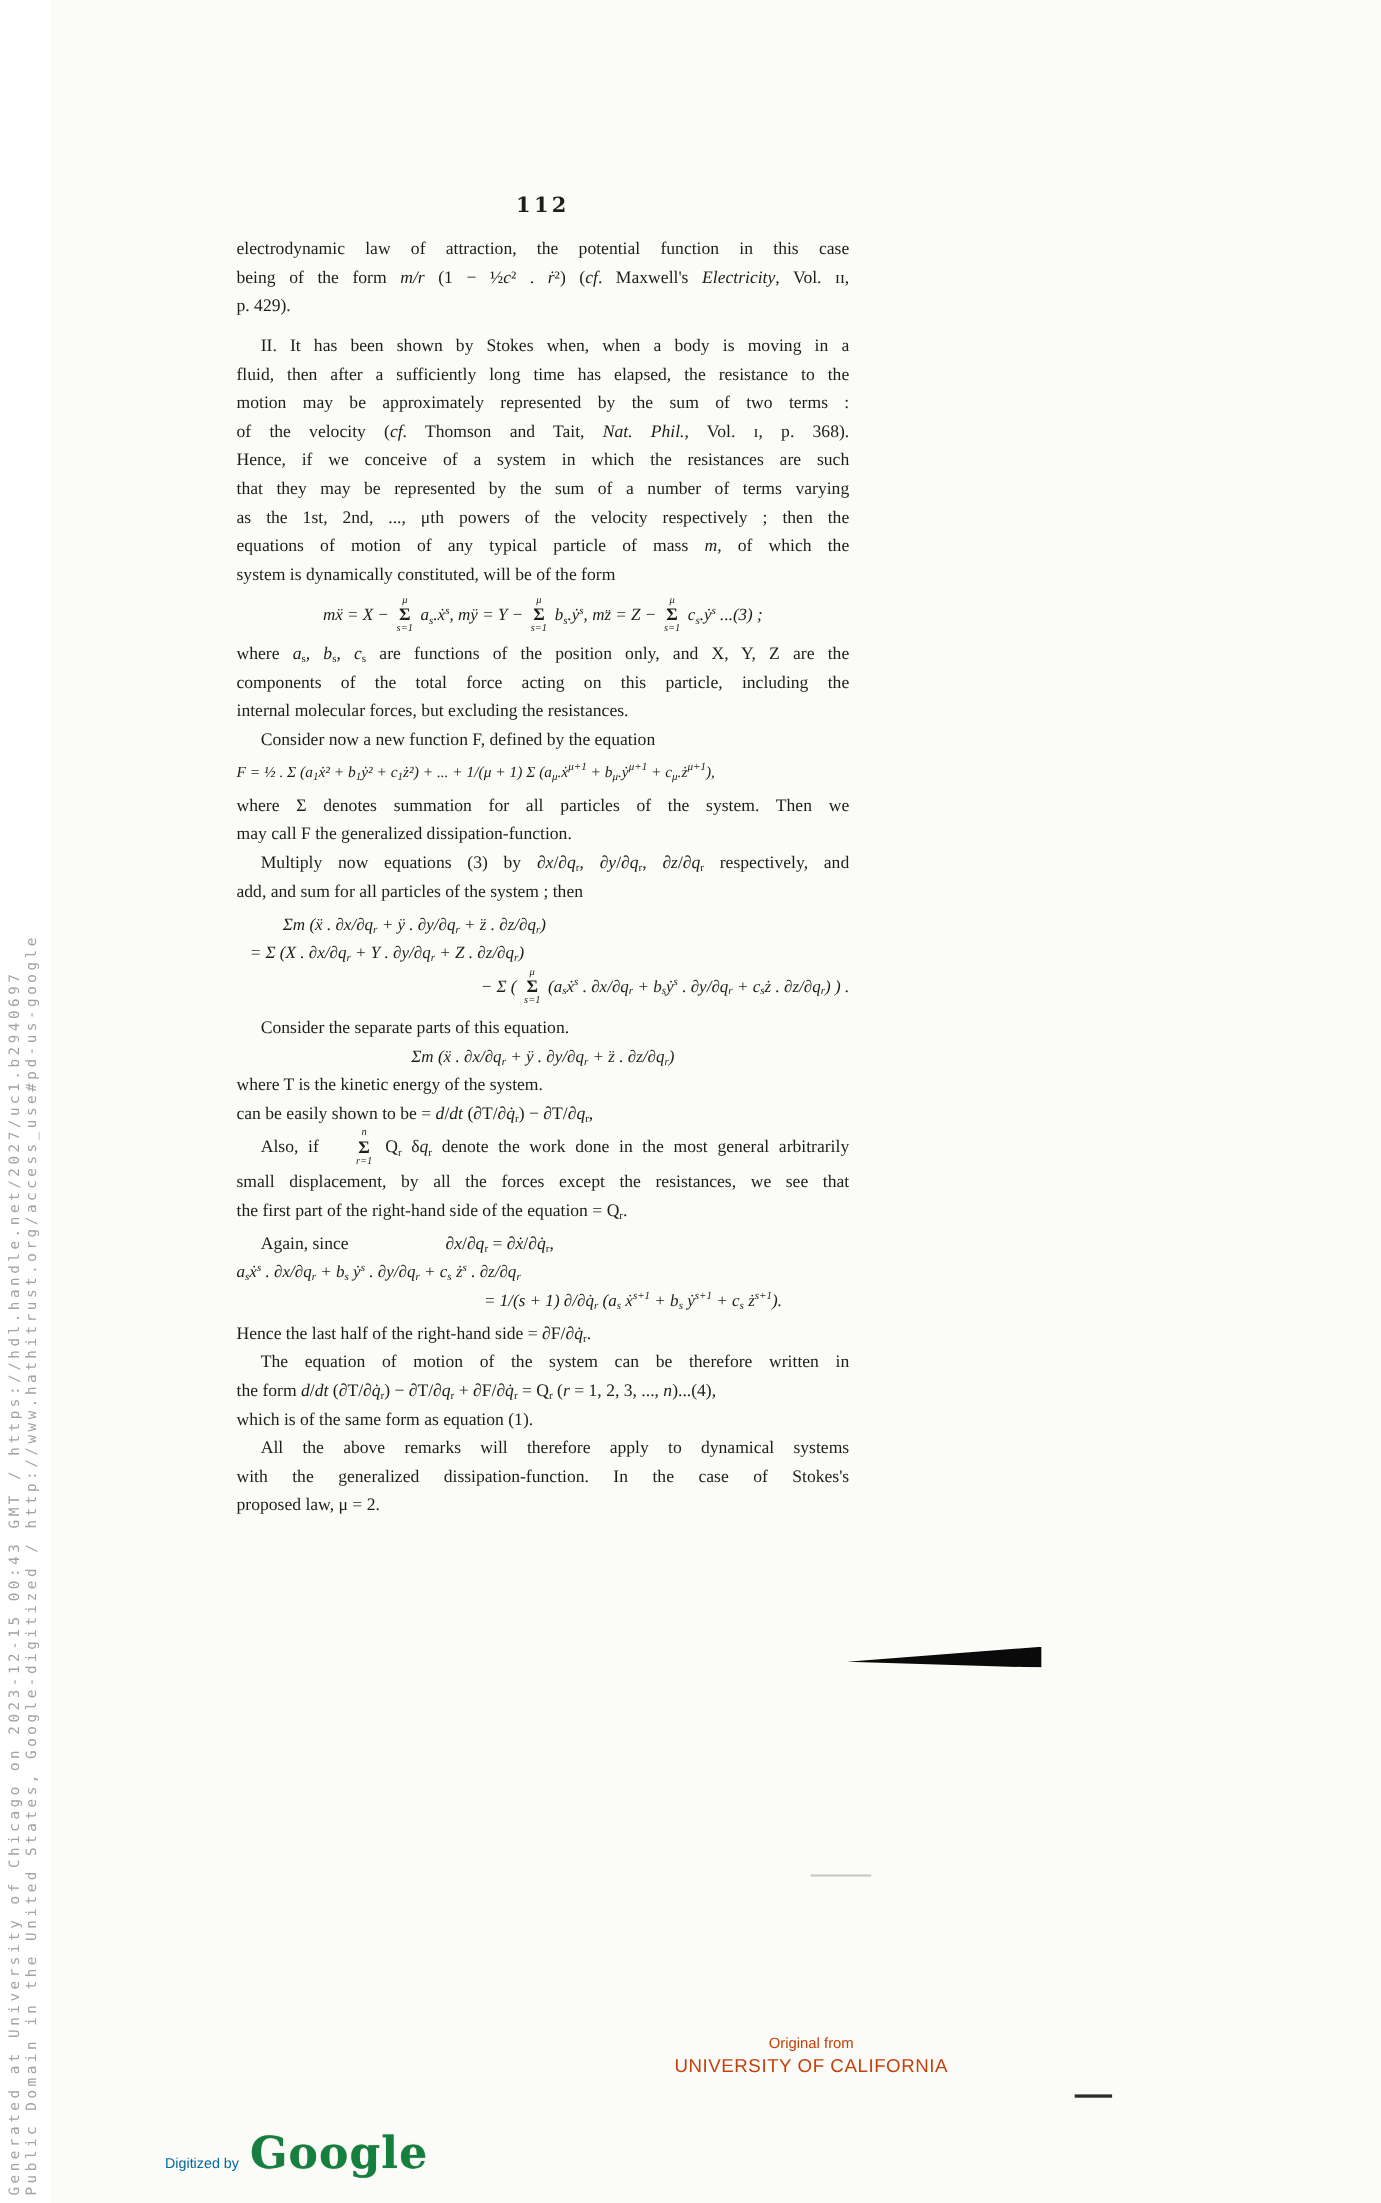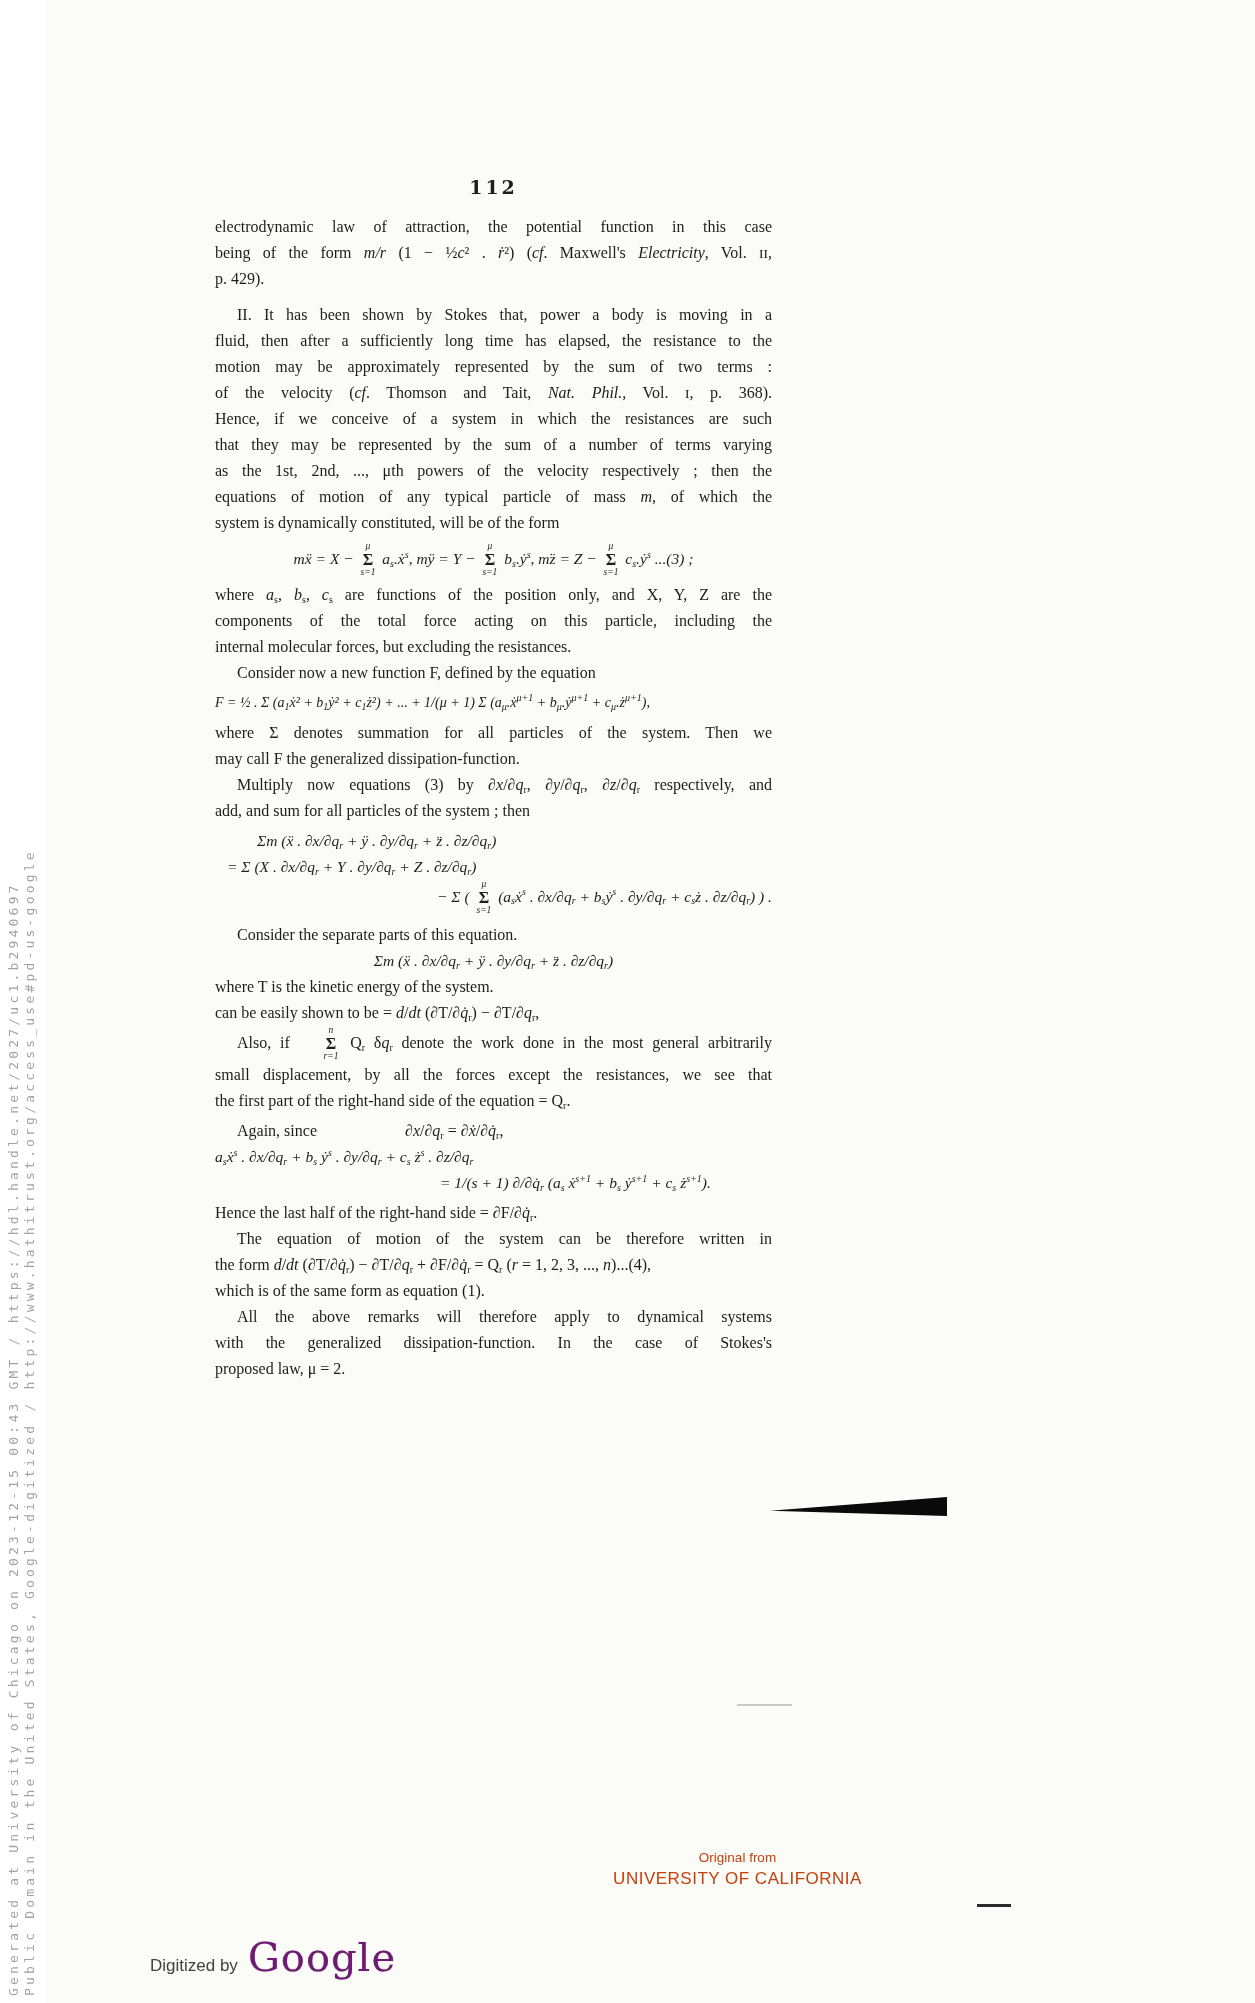--- a/index.html
+++ b/index.html
@@ -37,23 +37,23 @@
        line-height:1;margin:0 3px;}
   .stk-t,.stk-b{font-size:9.5px;font-style:italic;line-height:1.05;}
   .stk-m{font-size:16px;font-weight:bold;font-style:normal;line-height:1;}
   
   .wedge{position:absolute;left:770px;top:1497px;width:177px;height:19px;background:#0a0a0a;
          clip-path:polygon(0 72%,100% 0,100% 100%);}
   .stray-line{position:absolute;left:737px;top:1704px;width:55px;height:2px;background:#c9c9c6;}
   .edge-dash{position:absolute;left:977px;top:1904px;width:34px;height:3px;background:#2b2b2b;}
   
   .footer-left{position:absolute;left:150px;top:1934px;display:flex;align-items:baseline;gap:10px;}
-  .dig{font-family:"Liberation Sans",sans-serif;font-size:17px;color:#404040;}
-  .google{font-family:"DejaVu Serif",serif;font-size:40px;color:#701a75;letter-spacing:1px;
-          text-shadow:0 0 1px #9a9a9a;}
+  .dig{font-family:"Liberation Sans",sans-serif;font-size:13px;color:#0369a1;}
+  .google{font-family:"DejaVu Serif",serif;font-size:40px;color:#15803d;letter-spacing:1px;
+          text-shadow:0 0 1px #9a9a9a;font-weight:bold;}
   .footer-right{position:absolute;left:605px;top:1850px;width:265px;text-align:center;
                 font-family:"Liberation Sans",sans-serif;color:#c2410c;}
   .orig{font-size:13.5px;}
   .inst{font-size:17px;margin-top:4px;letter-spacing:0.5px;}
 </style>
 </head>
 <body>
 
 <div class="canvas">
   <div class="left-strip"></div>
@@ -62,21 +62,21 @@
     <div class="wm-line">Generated at University of Chicago on 2023-12-15 00:43 GMT  /  https://hdl.handle.net/2027/uc1.b2940697</div>
     <div class="wm-line">Public Domain in the United States, Google-digitized  /  http://www.hathitrust.org/access_use#pd-us-google</div>
   </div>
 
   <div class="content">
     <div class="page-number">112</div>
     <div id="text">
         <div class="ln jl">electrodynamic law of attraction, the potential function in this case</div>
         <div class="ln jl">being of the form <em>m/r</em> (1 − ½<em>c</em>² . <em>ṙ</em>²)  (<em>cf</em>. Maxwell's <em>Electricity</em>, Vol. ɪɪ,</div>
         <div class="ln jl end">p. 429).</div>
-        <div class="ln jl ind mt10">II. It has been shown by Stokes that, power a body is moving in a</div>
+        <div class="ln jl ind mt10">II. It has been shown by Stokes when, when a body is moving in a</div>
         <div class="ln jl">fluid, then after a sufficiently long time has elapsed, the resistance to the</div>
         <div class="ln jl">motion may be approximately represented by the sum of two terms :</div>
         <div class="ln jl">of the velocity (<em>cf</em>. Thomson and Tait, <em>Nat. Phil.</em>, Vol. ɪ, p. 368).</div>
         <div class="ln jl">Hence, if we conceive of a system in which the resistances are such</div>
         <div class="ln jl">that they may be represented by the sum of a number of terms varying</div>
         <div class="ln jl">as the 1st, 2nd, ..., μth powers of the velocity respectively ; then the</div>
         <div class="ln jl">equations of motion of any typical particle of mass <em>m</em>, of which the</div>
         <div class="ln jl end">system is dynamically constituted, will be of the form</div>
         <div class="ln eq ac mt6 mb4">mẍ = X − <span class="stk">
             <span class="stk-t">μ</span>

